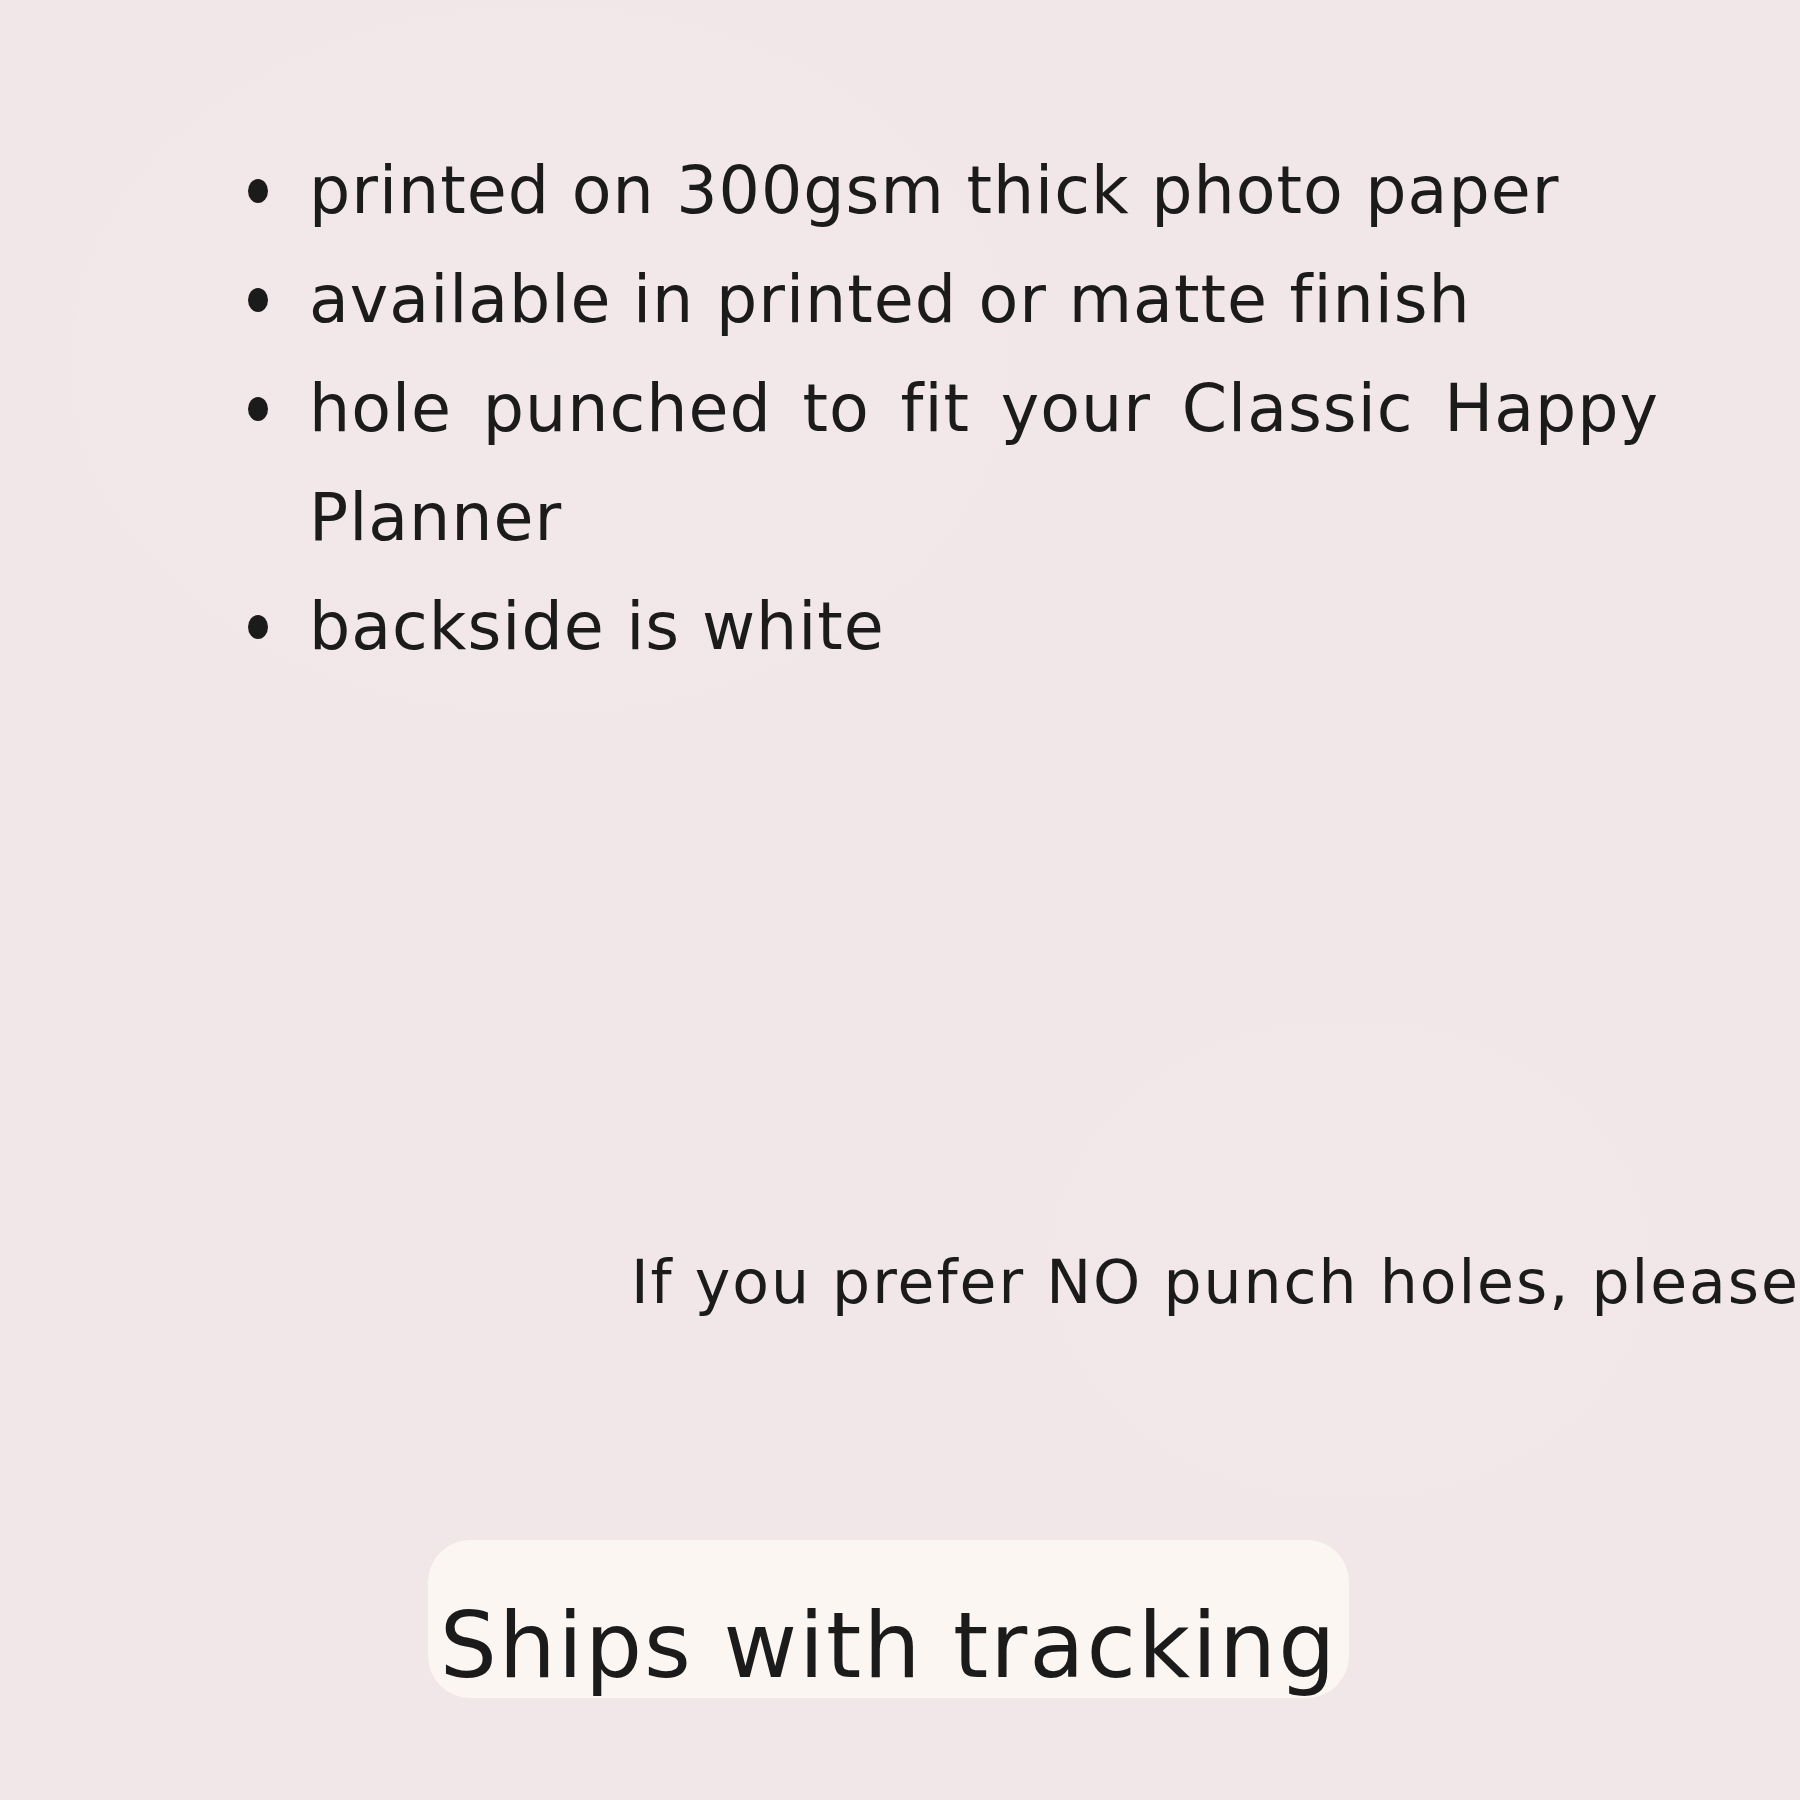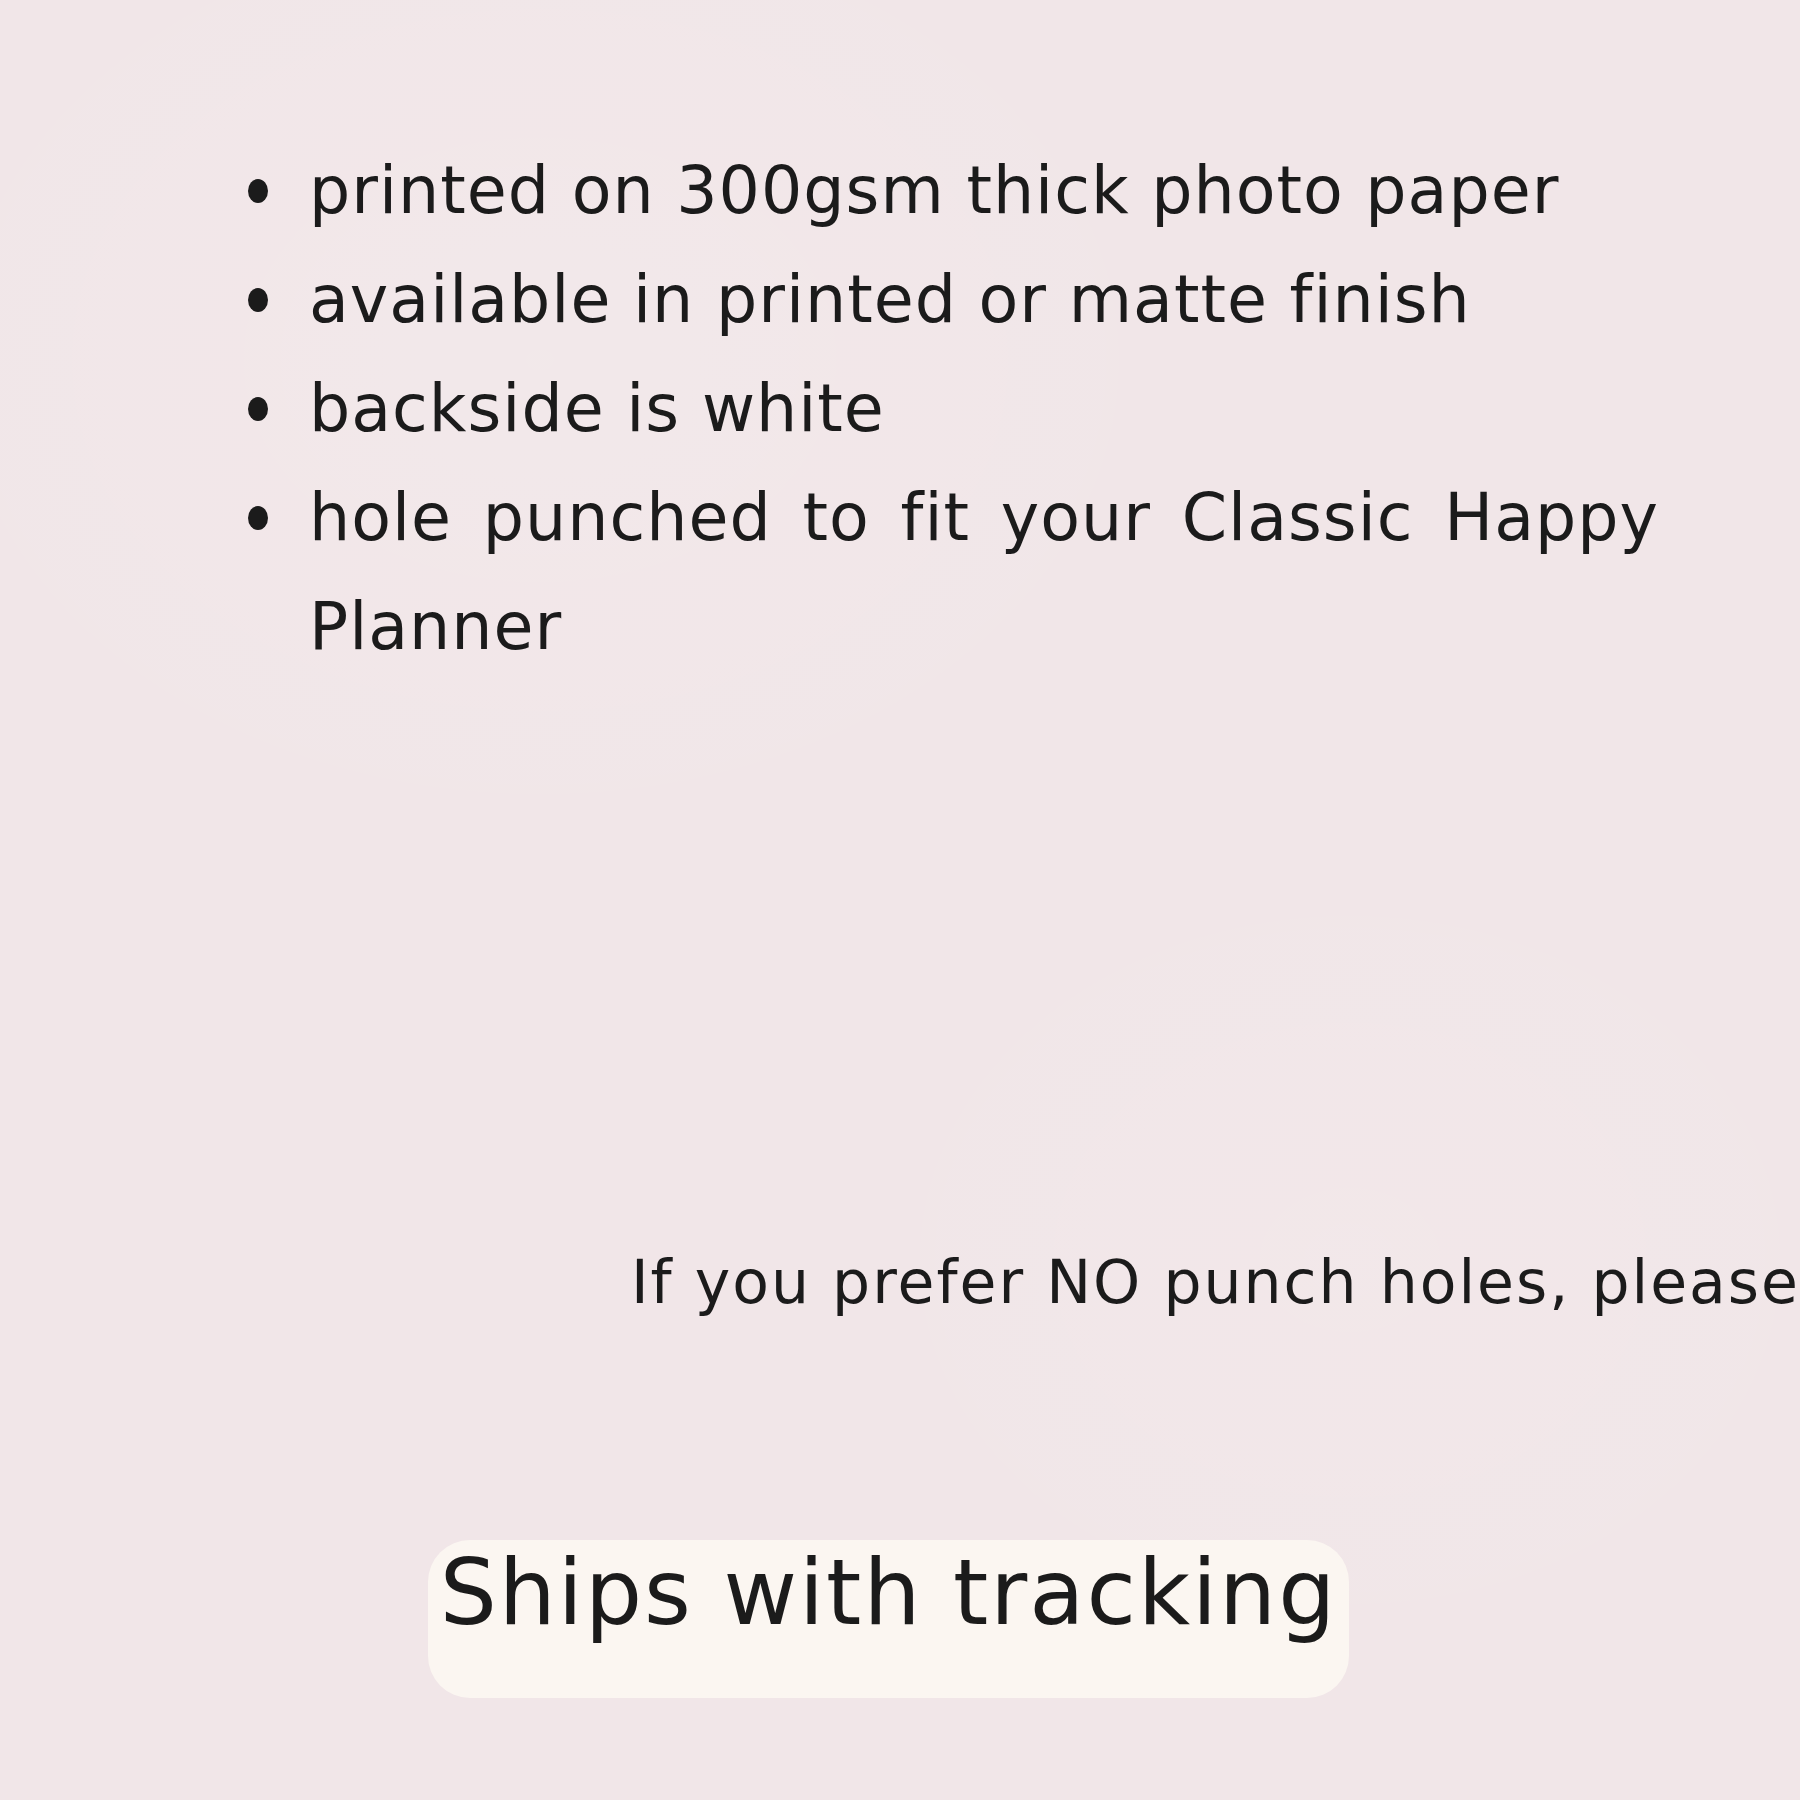--- a/index.html
+++ b/index.html
@@ -52,21 +52,21 @@
     line-height: 102px;
     letter-spacing: 2px;
   }
   .badge {
     position: absolute;
     left: 428px; top: 1540px;
     width: 921px; height: 158px;
     background: #fbf6f1;
     border-radius: 42px;
     display: flex;
-    align-items: flex-start;
+    align-items: flex-end;
     justify-content: center;
     font-size: 90px;
     letter-spacing: 2px;
     white-space: nowrap;
   }
 </style>
 </head>
 <body>
 
 <div class="canvas">
@@ -75,25 +75,25 @@
     <li>
       <span class="dot"></span>
       <span>printed on 300gsm thick photo paper</span>
     </li>
     <li>
       <span class="dot"></span>
       <span>available in printed or matte finish</span>
     </li>
     <li>
       <span class="dot"></span>
-      <span>backside is white</span>
+      <span>hole punched to fit your Classic Happy Planner</span>
     </li>
     <li>
       <span class="dot"></span>
-      <span>hole punched to fit your Classic Happy Planner</span>
+      <span>backside is white</span>
     </li>
   </ul>
 
   <div class="note">
     <div>If you prefer NO punch holes, please</div>
   </div>
 
   <div class="badge">
     <span>Ships with tracking</span>
   </div>

